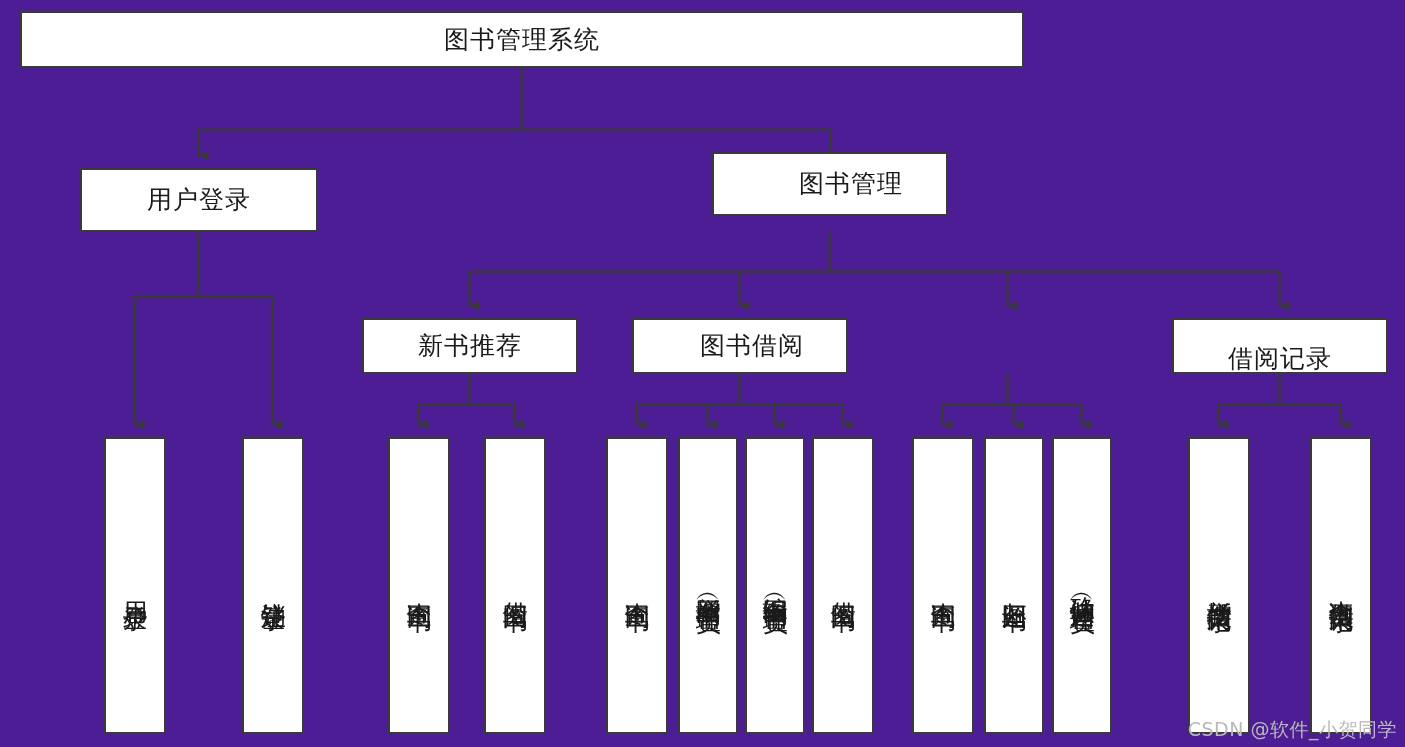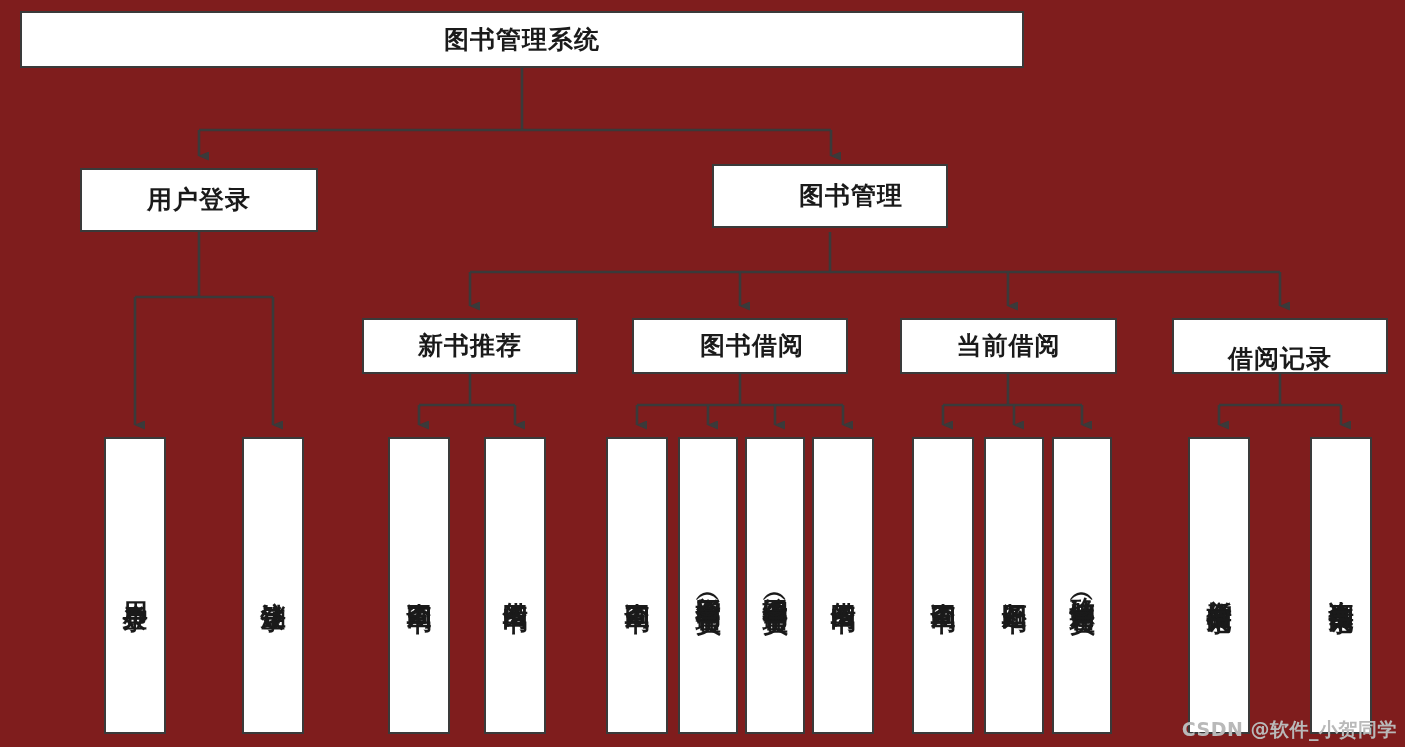--- a/index.html
+++ b/index.html
@@ -8,23 +8,22 @@
     padding: 0;
     background: #ffffff;
   }
   body {
     font-family: "DejaVu Sans", "Liberation Sans", sans-serif;
   }
   #diagram-root {
     position: relative;
     width: 1405px;
     height: 747px;
-    background: #7f1d1d;
+    background: #4c1d95;
     overflow: hidden;
-    font-weight: bold;
   }
   #edge-layer {
     position: absolute;
     left: 0;
     top: 0;
     width: 1405px;
     height: 747px;
   }
   .node {
     position: absolute;
@@ -126,32 +125,29 @@
     </g>
   </svg>
 
   <div class="node horiz root" style="left:20px; top:11px; width:1004px; height:57px;">
     <span>图书管理系统</span>
   </div>
 
   <div class="node horiz" style="left:80px; top:168px; width:238px; height:64px;">
     <span>用户登录</span>
   </div>
-  <div class="node horiz" style="left:712px; top:164px; width:236px; height:64px;padding-left:42px;">
+  <div class="node horiz" style="left:712px; top:152px; width:236px; height:64px;padding-left:42px;">
     <span>图书管理</span>
   </div>
 
   <div class="node horiz" style="left:362px; top:318px; width:216px; height:56px;">
     <span>新书推荐</span>
   </div>
   <div class="node horiz" style="left:632px; top:318px; width:216px; height:56px;padding-left:24px;">
     <span>图书借阅</span>
-  </div>
-  <div class="node horiz" style="left:900px; top:318px; width:217px; height:56px;">
-    <span>当前借阅</span>
   </div>
   <div class="node horiz" style="left:1172px; top:318px; width:216px; height:56px;align-items:flex-end;">
     <span>借阅记录</span>
   </div>
 
   <div class="node leaf" style="left:104px; top:437px; width:62px; height:297px;">
     <span class="leaf-text">用户登录</span>
   </div>
   <div class="node leaf" style="left:242px; top:437px; width:62px; height:297px;">
     <span class="leaf-text">注销登录</span>

